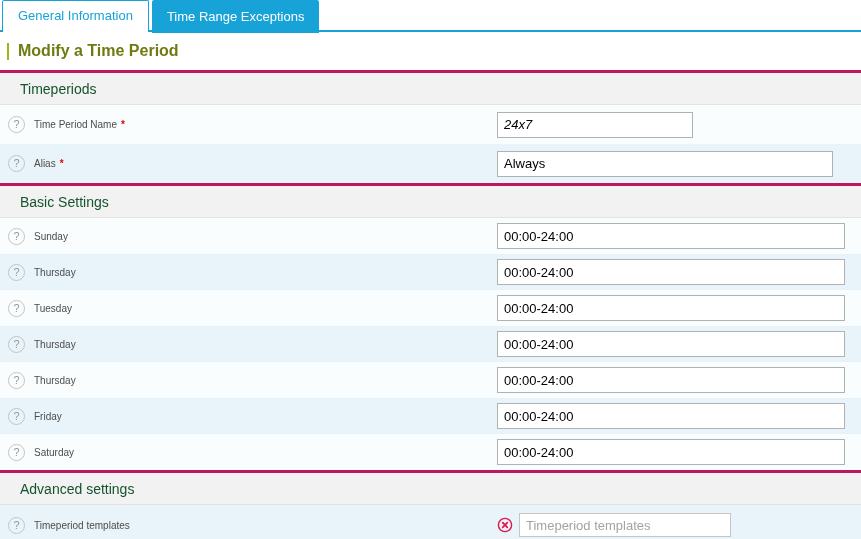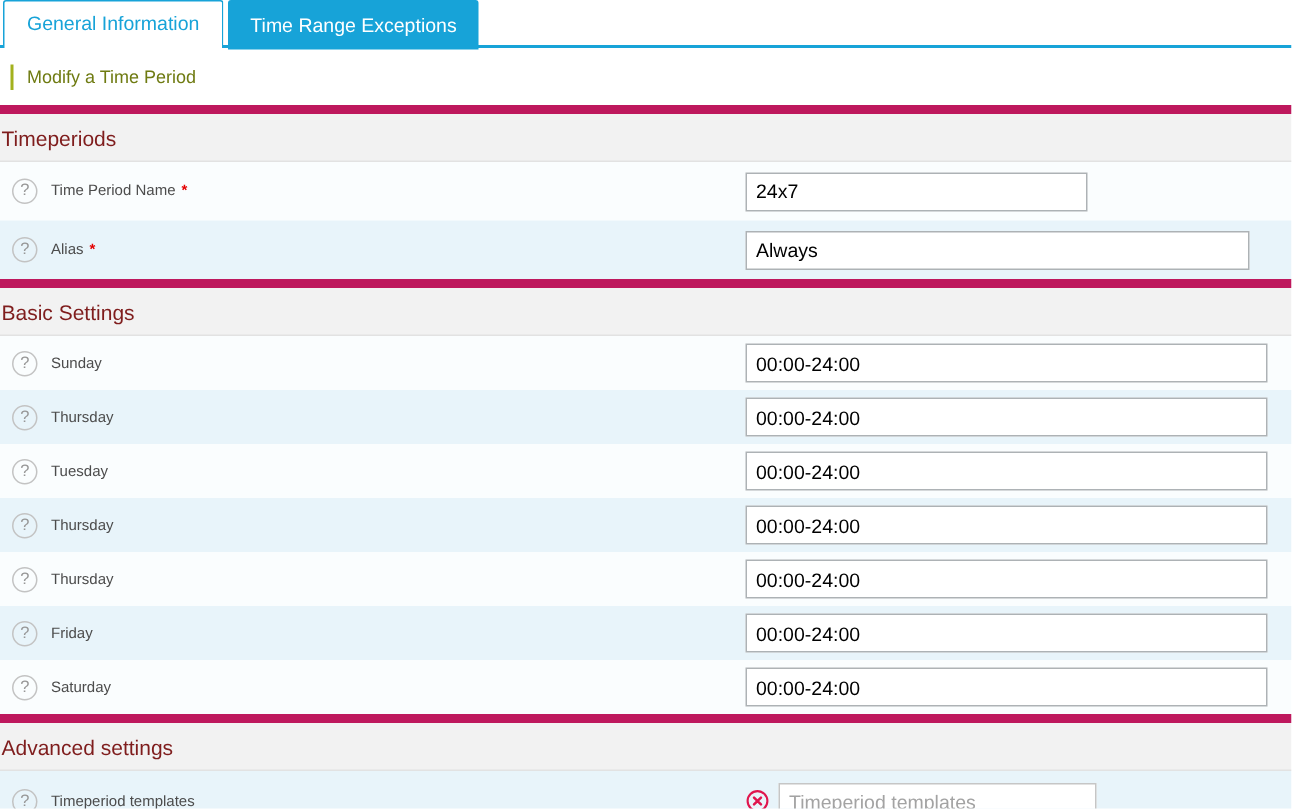--- a/index.html
+++ b/index.html
@@ -10,28 +10,28 @@
   .tabbar { height:32px; display:flex; align-items:flex-start; padding-left:2px;
     border-bottom:2px solid #17a3d8; position:relative; }
   .tab { font-size:13px; cursor:pointer; white-space:nowrap; border-radius:2px 2px 0 0; }
   .tab.active { background:#fff; color:#17a3d8; border:1px solid #17a3d8; border-bottom:none;
     padding:7px 15px 9px 15px; margin-bottom:-2px; position:relative; z-index:2; }
   .tab.inactive { background:#17a3d8; color:#fff; padding:9px 15px 9px 15px;
     margin-left:3px; margin-bottom:0; }
 
   
   .titlebar { height:38px; display:flex; align-items:center; padding-left:7px;
-    font-size:12px; color:#6f7b12; background:#fff; }
+    font-size:16px; color:#6f7b12; background:#fff;font-weight:bold; }
   .titlebar .bar { display:inline-block; width:2px; height:17px; background:#a3b11d;
     margin-right:9px; }
 
   
-  .section-header { background:#f2f2f2; border-top:6px solid #be185d;
-    border-bottom:1px solid #e2e2e2; color:#7f1d1d; font-size:14px;
-    padding:8px 0 7px 1px; }
+  .section-header { background:#f2f2f2; border-top:3px solid #be185d;
+    border-bottom:1px solid #e2e2e2; color:#14532d; font-size:14px;
+    padding:8px 0 7px 20px; }
 
   .form-row { position:relative; display:flex; align-items:center;
     height:39px; padding-left:8px; }
   .form-row.days { height:36px; }
   .form-row.last { height:40px; }
   .form-row.plain { background:#fafdfe; }
   .form-row.alt { background:#e8f4fa; }
 
   .help-icon { flex:0 0 auto; width:17px; height:17px; border:1px solid #c3c3c3;
     border-radius:50%; color:#979797; font-size:11px; line-height:15px;
@@ -60,21 +60,21 @@
   <span class="bar"></span>
   <span>Modify a Time Period</span>
 </div>
 
 <div id="form-root">
     <div class="section-header">Timeperiods</div>
     <div class="form-row plain">
       <span class="help-icon">?</span>
       <span class="row-label">Time Period Name<span class="req">*</span></span>
       <span class="row-input-area">
-        <input type="text" value="24x7" style="width: 228px;">
+        <input type="text" value="24x7" style="width: 196px; font-style: italic;">
       </span>
     </div>
     <div class="form-row alt">
       <span class="help-icon">?</span>
       <span class="row-label">Alias<span class="req">*</span></span>
       <span class="row-input-area">
         <input type="text" value="Always" style="width: 336px;">
       </span>
     </div>
     <div class="section-header">Basic Settings</div>

